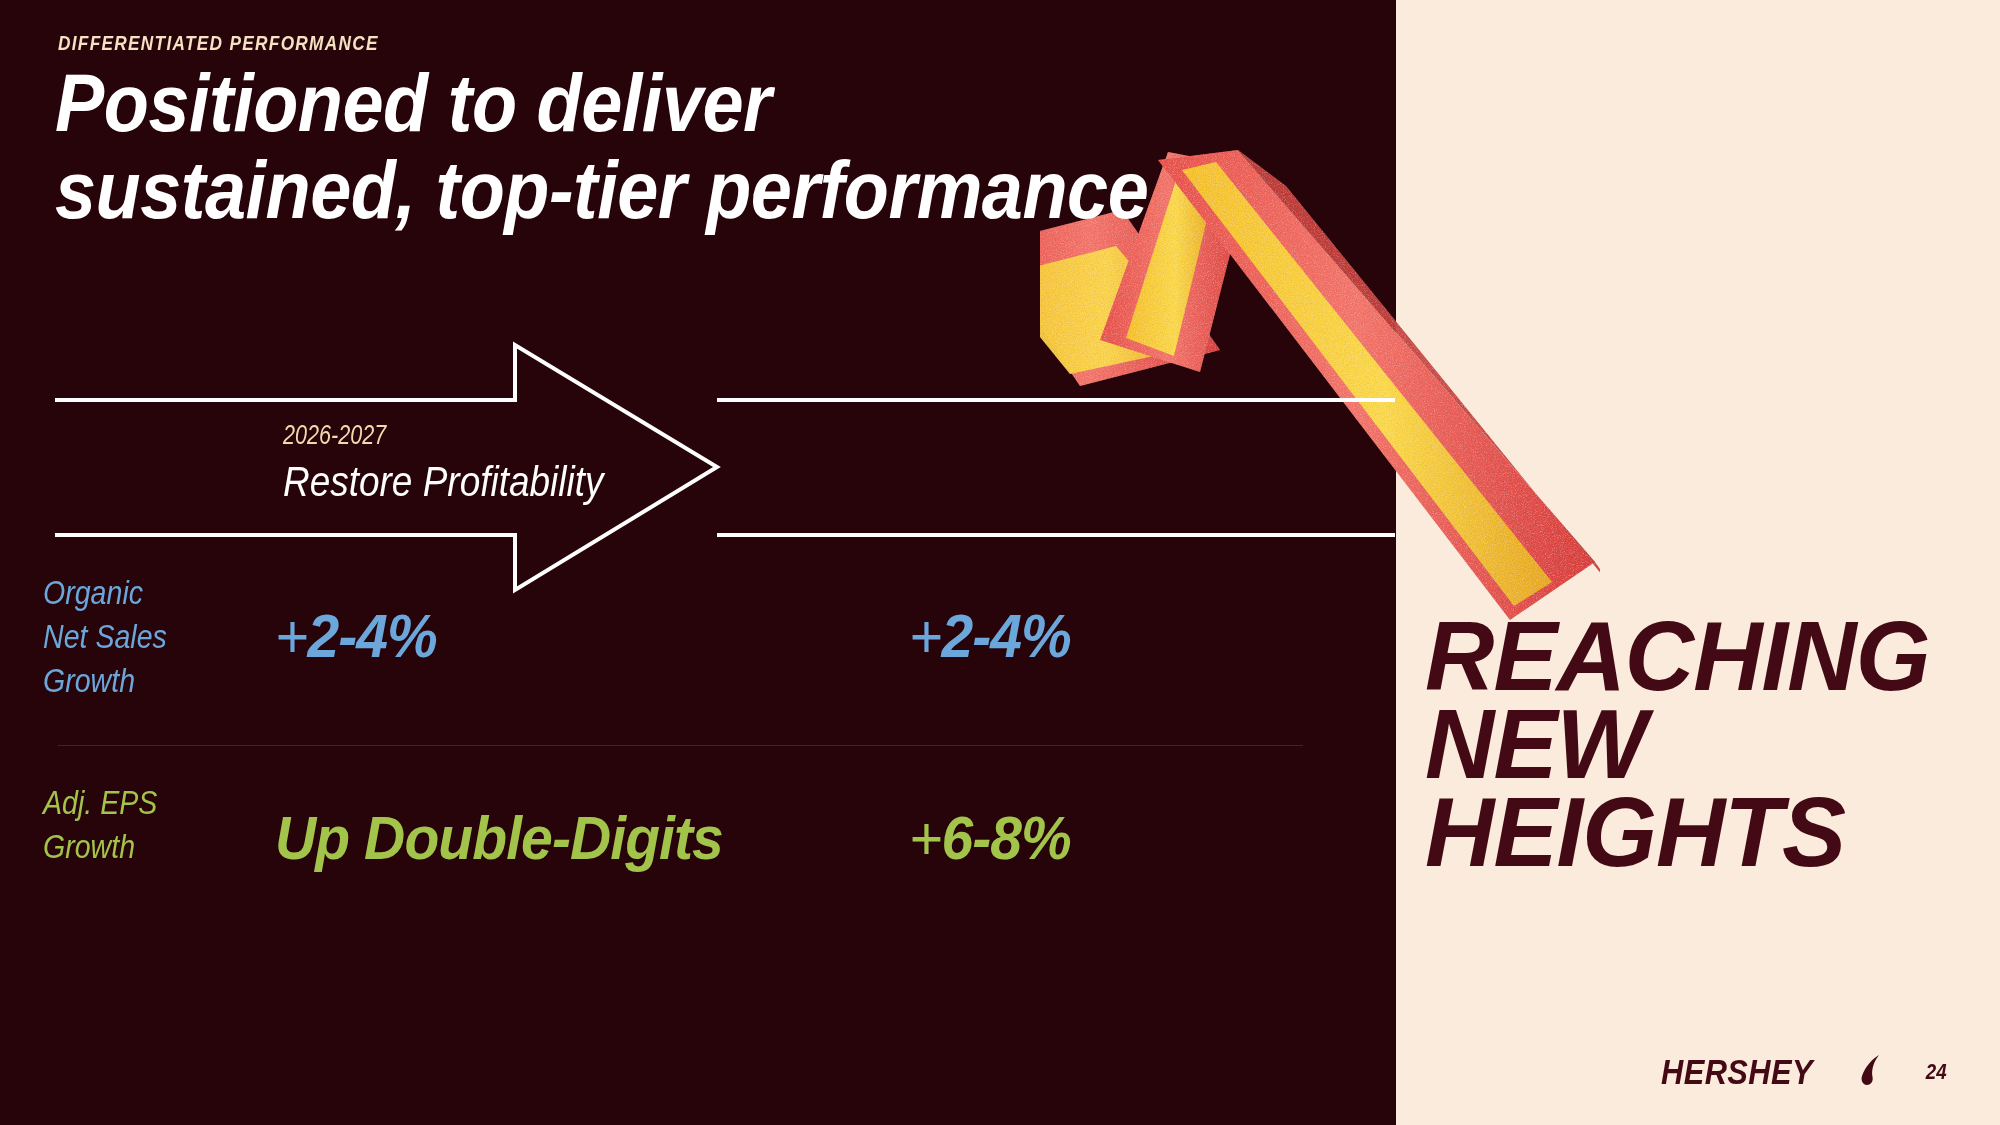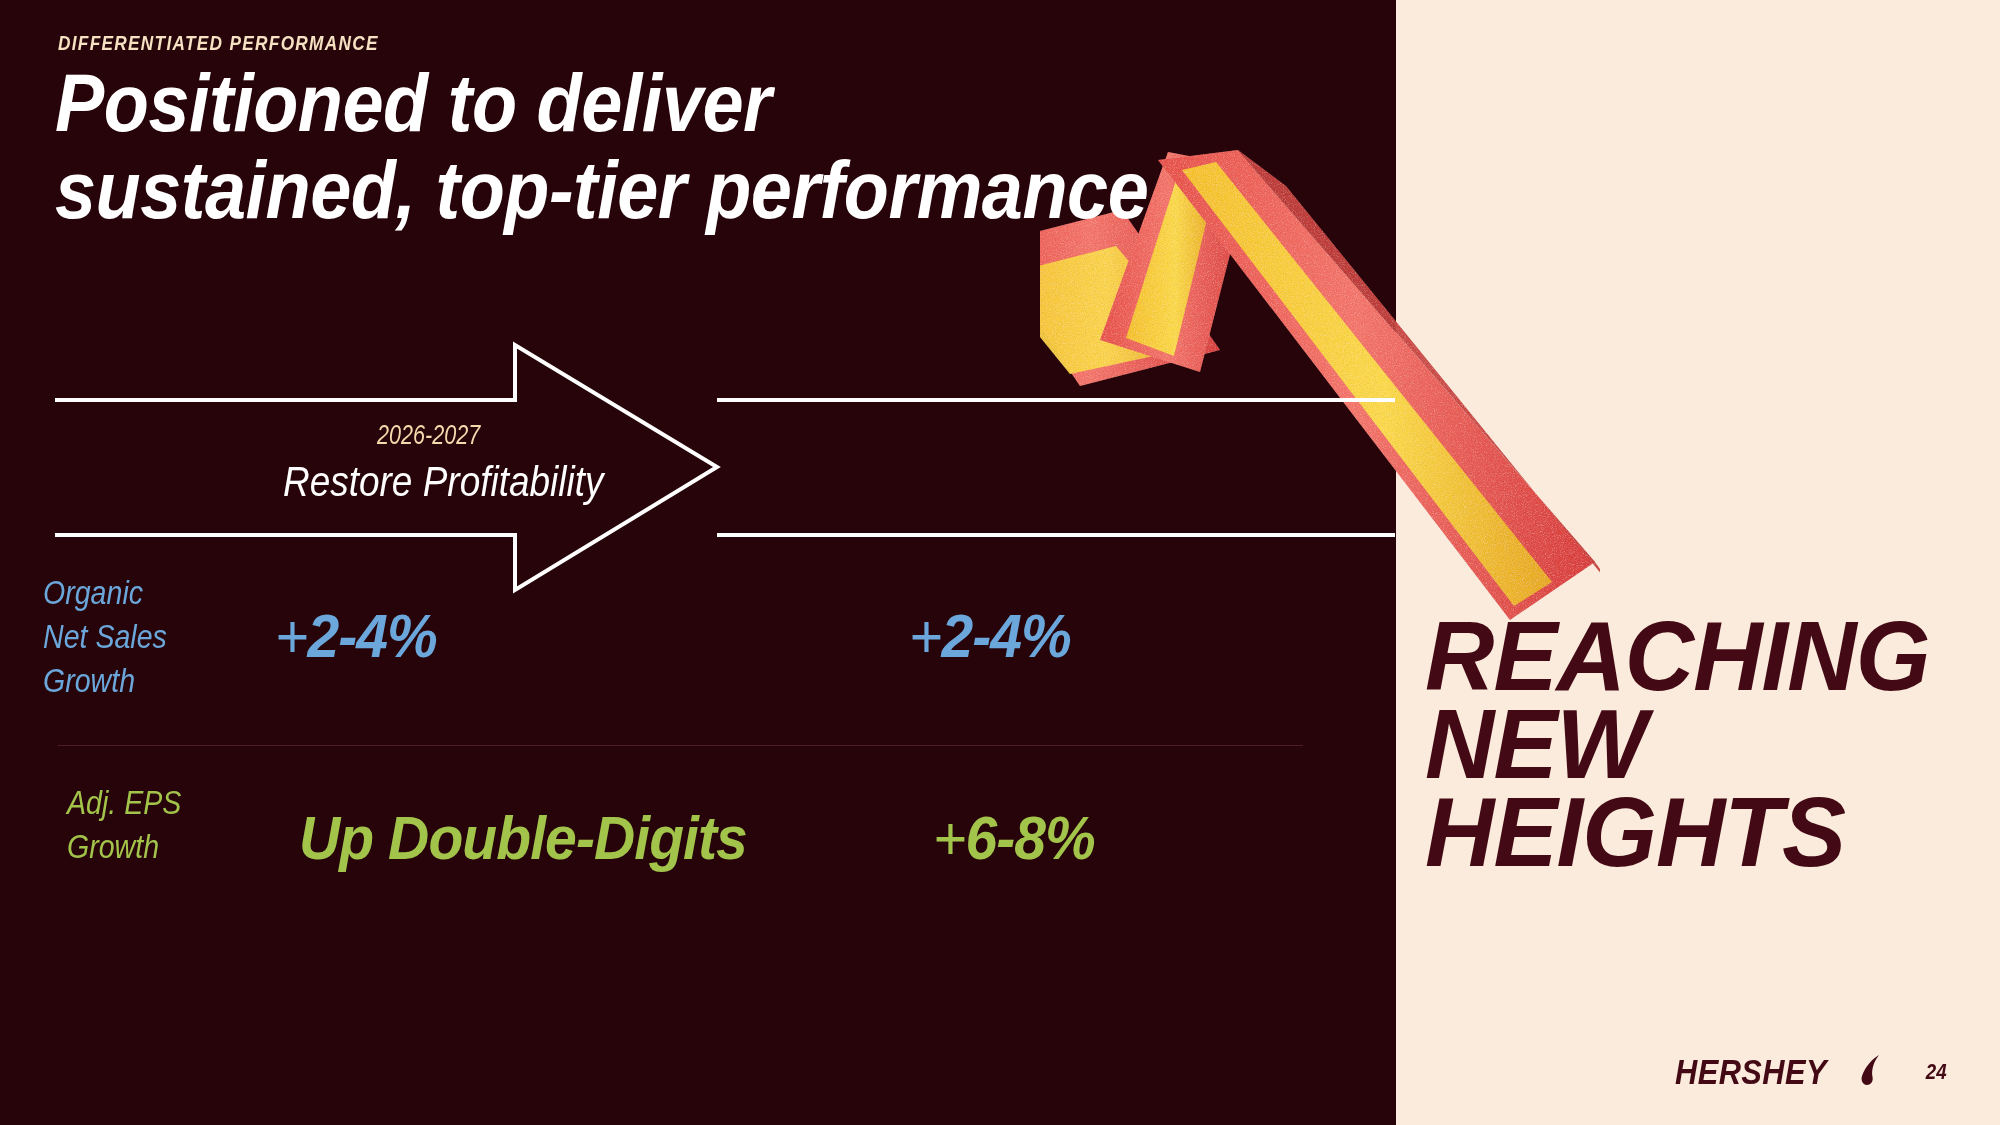--- a/index.html
+++ b/index.html
@@ -70,21 +70,20 @@
     left: 55px;
     top: 345px;
     width: 1340px;
     height: 245px;
     overflow: visible;
   }
 
   
   .phase {
     position: absolute;
-    text-align: center;
   }
   .phase-years {
     font-size: 27px;
     color: #F3D9AC;
     font-family: "Liberation Sans Narrow", "Liberation Sans", sans-serif;
     transform: scaleX(0.8);
     transform-origin: left center;
     white-space: nowrap;
     margin-bottom: 7px;
   }
@@ -95,21 +94,21 @@
     transform: scaleX(0.88);
     transform-origin: left center;
     white-space: nowrap;
   }
   #phase-0 { left: 283px; top: 420px; }
   #phase-1 { left: 920px; top: 420px; }
 
   
   .metric-row { position: absolute; left: 43px; width: 1240px; }
   #metric-0 { top: 570px; height: 160px; }
-  #metric-1 { top: 780px; height: 150px; margin-left: 24px; }
+  #metric-1 { top: 780px; height: 150px; }
 
   .metric-divider {
     position: absolute;
     left: 58px;
     top: 745px;
     width: 1245px;
     height: 1px;
     background: #4D2028;
   }
 
@@ -182,21 +181,21 @@
     font-family: "Liberation Sans Narrow", "Liberation Sans", sans-serif;
   }
 
   
   .logo-wrap {
     position: absolute;
     right: 118px;
     bottom: 36px;
     display: flex;
     align-items: flex-end;
-    gap: 4px;
+    gap: 18px;
     text-align: center;
   }
   .logo-text {
     color: #430915;
     font-size: 35px;
     font-weight: 700;
     letter-spacing: 0.5px;
     transform: scaleX(0.88);
     transform-origin: left bottom;
     line-height: 1;

